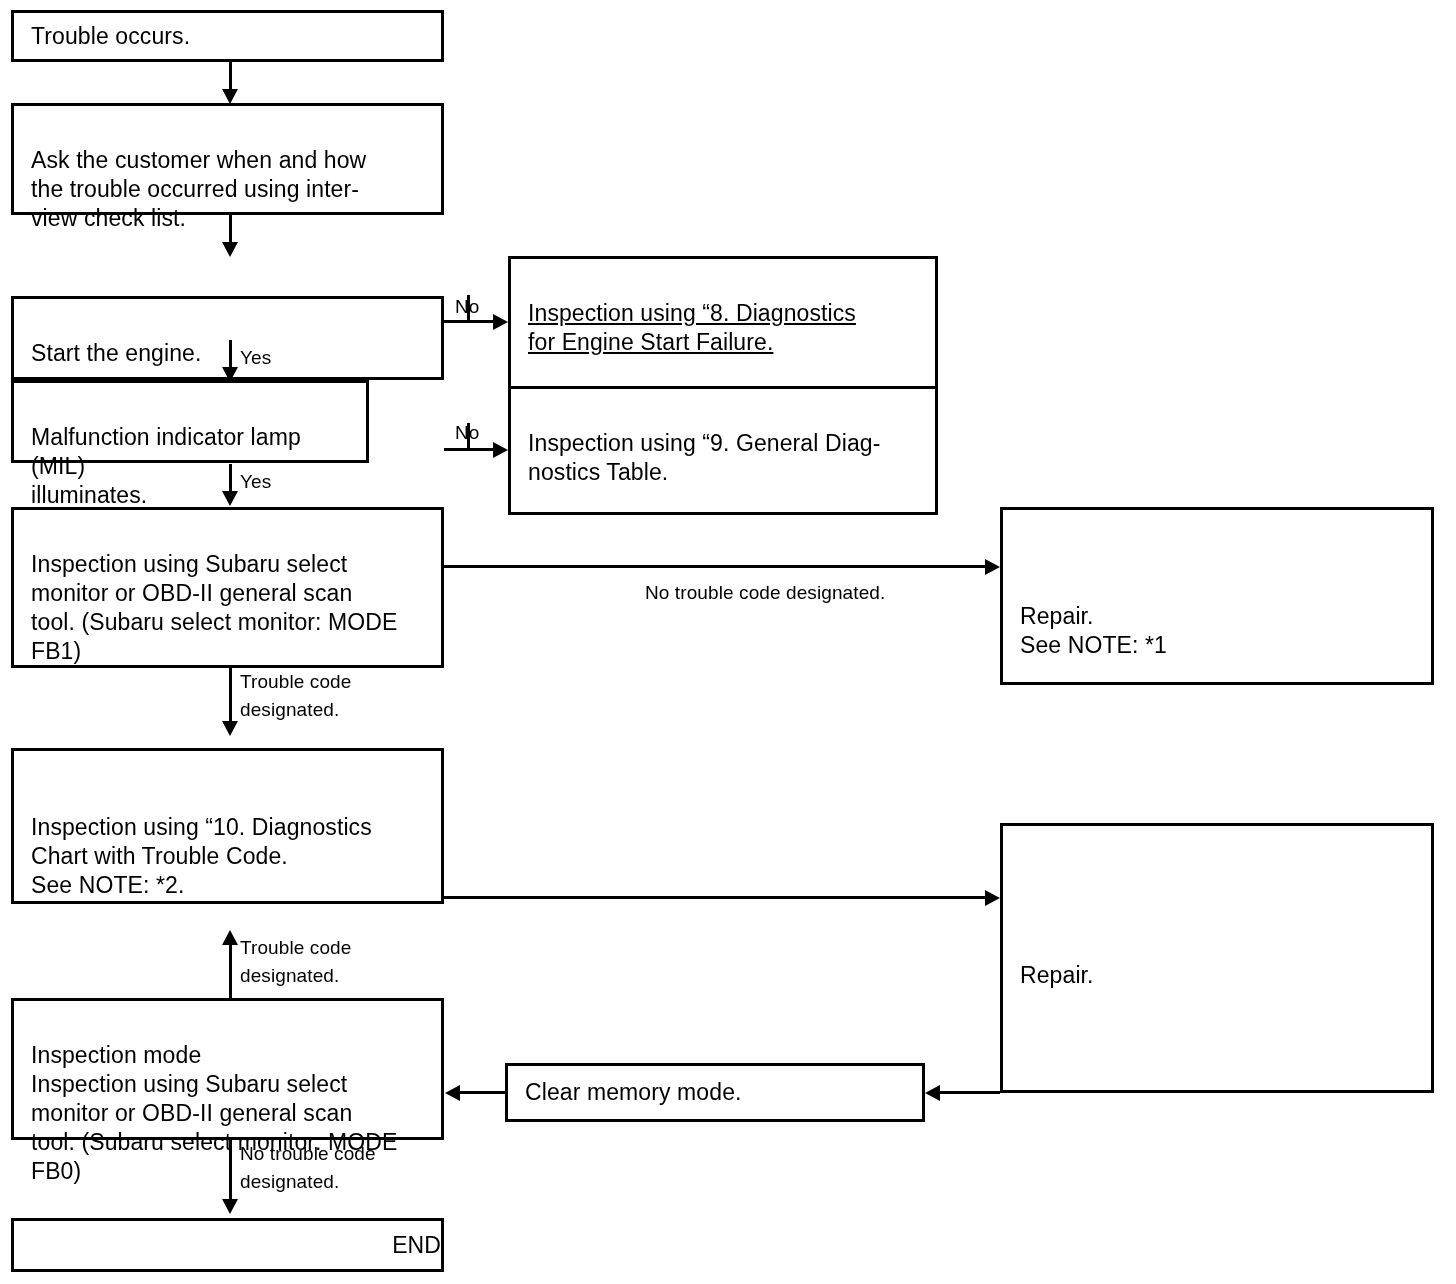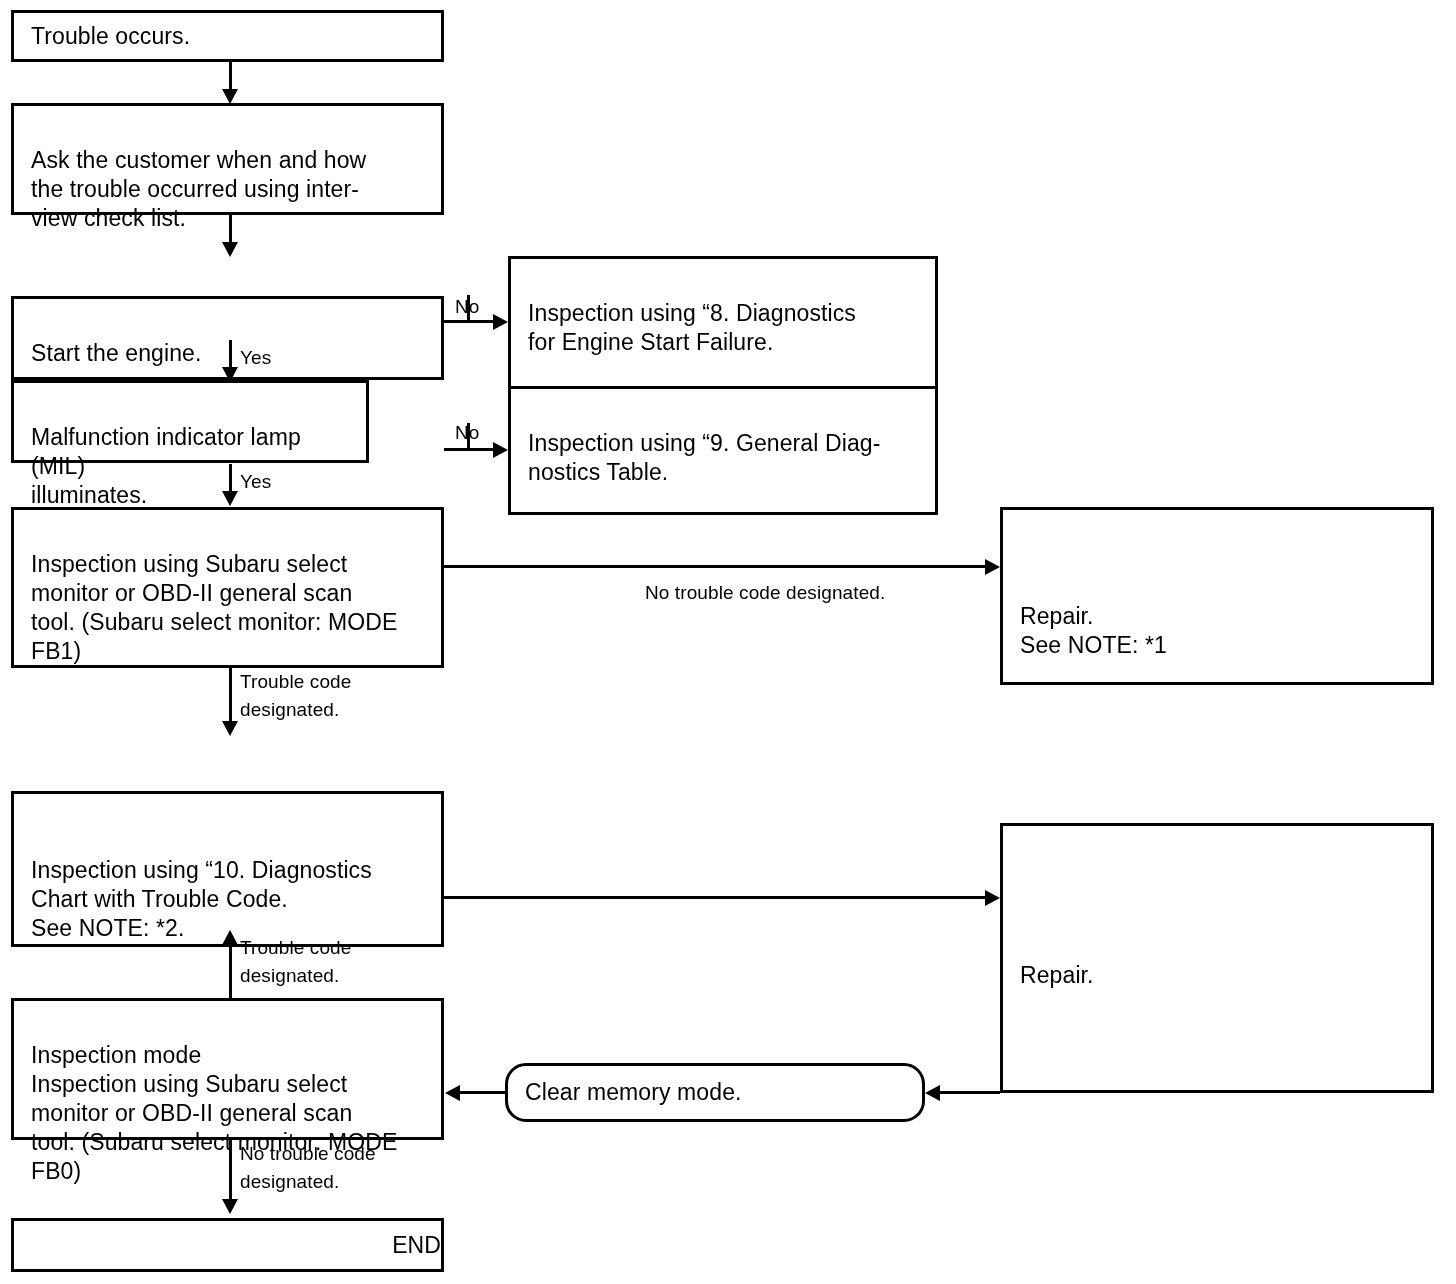--- a/index.html
+++ b/index.html
@@ -104,49 +104,49 @@
 illuminates.</span>
   </div>
 
   <div class="box" style="left:11px; top:507px; width:433px; height:161px;">
     <span>Inspection using Subaru select
 monitor or OBD-II general scan
 tool. (Subaru select monitor: MODE
 FB1)</span>
   </div>
 
-  <div class="box" style="left:11px; top:748px; width:433px; height:156px; padding-top:33px;margin-top:43px;">
+  <div class="box" style="left:11px; top:748px; width:433px; height:156px; padding-top:33px;">
     <span>Inspection using “10. Diagnostics
 Chart with Trouble Code.
 See NOTE: *2.</span>
   </div>
 
   <div class="box" style="left:11px; top:998px; width:433px; height:142px; padding-top:11px;">
     <span>Inspection mode
 Inspection using Subaru select
 monitor or OBD-II general scan
 tool. (Subaru select monitor: MODE
 FB0)</span>
   </div>
 
   <div class="box vcenter center-text" style="left:11px; top:1218px; width:433px; height:54px;">
     <span>END</span>
   </div>
 
-  <div class="box" style="left:508px; top:256px; width:430px; height:136px;">
+  <div class="box" style="left:508px; top:256px; width:430px; height:136px;text-decoration:underline;">
     <span>Inspection using “8. Diagnostics
 for Engine Start Failure.</span>
   </div>
 
   <div class="box" style="left:508px; top:386px; width:430px; height:129px;">
     <span>Inspection using “9. General Diag-
 nostics Table.</span>
   </div>
 
-  <div class="box vcenter" style="left:505px; top:1063px; width:420px; height:59px;border-radius:21px;">
+  <div class="box vcenter" style="left:505px; top:1063px; width:420px; height:59px;">
     <span>Clear memory mode.</span>
   </div>
 
   <div class="box" style="left:1000px; top:507px; width:434px; height:178px; padding-top:63px;">
     <span>Repair.
 See NOTE: *1</span>
   </div>
 
   <div class="box" style="left:1000px; top:823px; width:434px; height:270px; padding-top:106px;">
     <span>Repair.</span>

